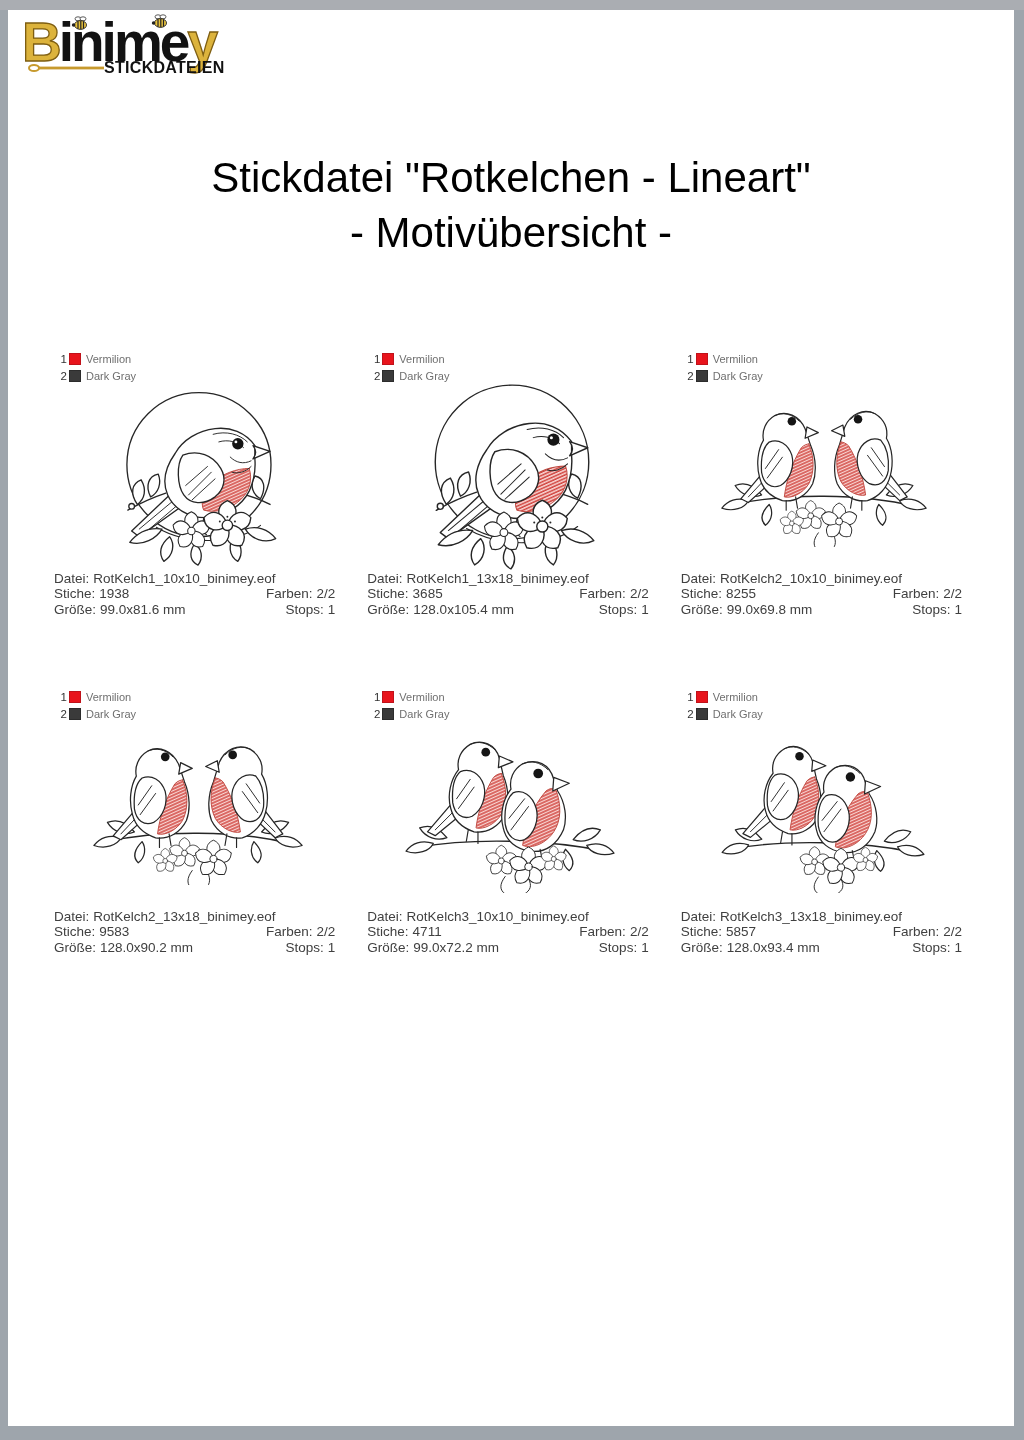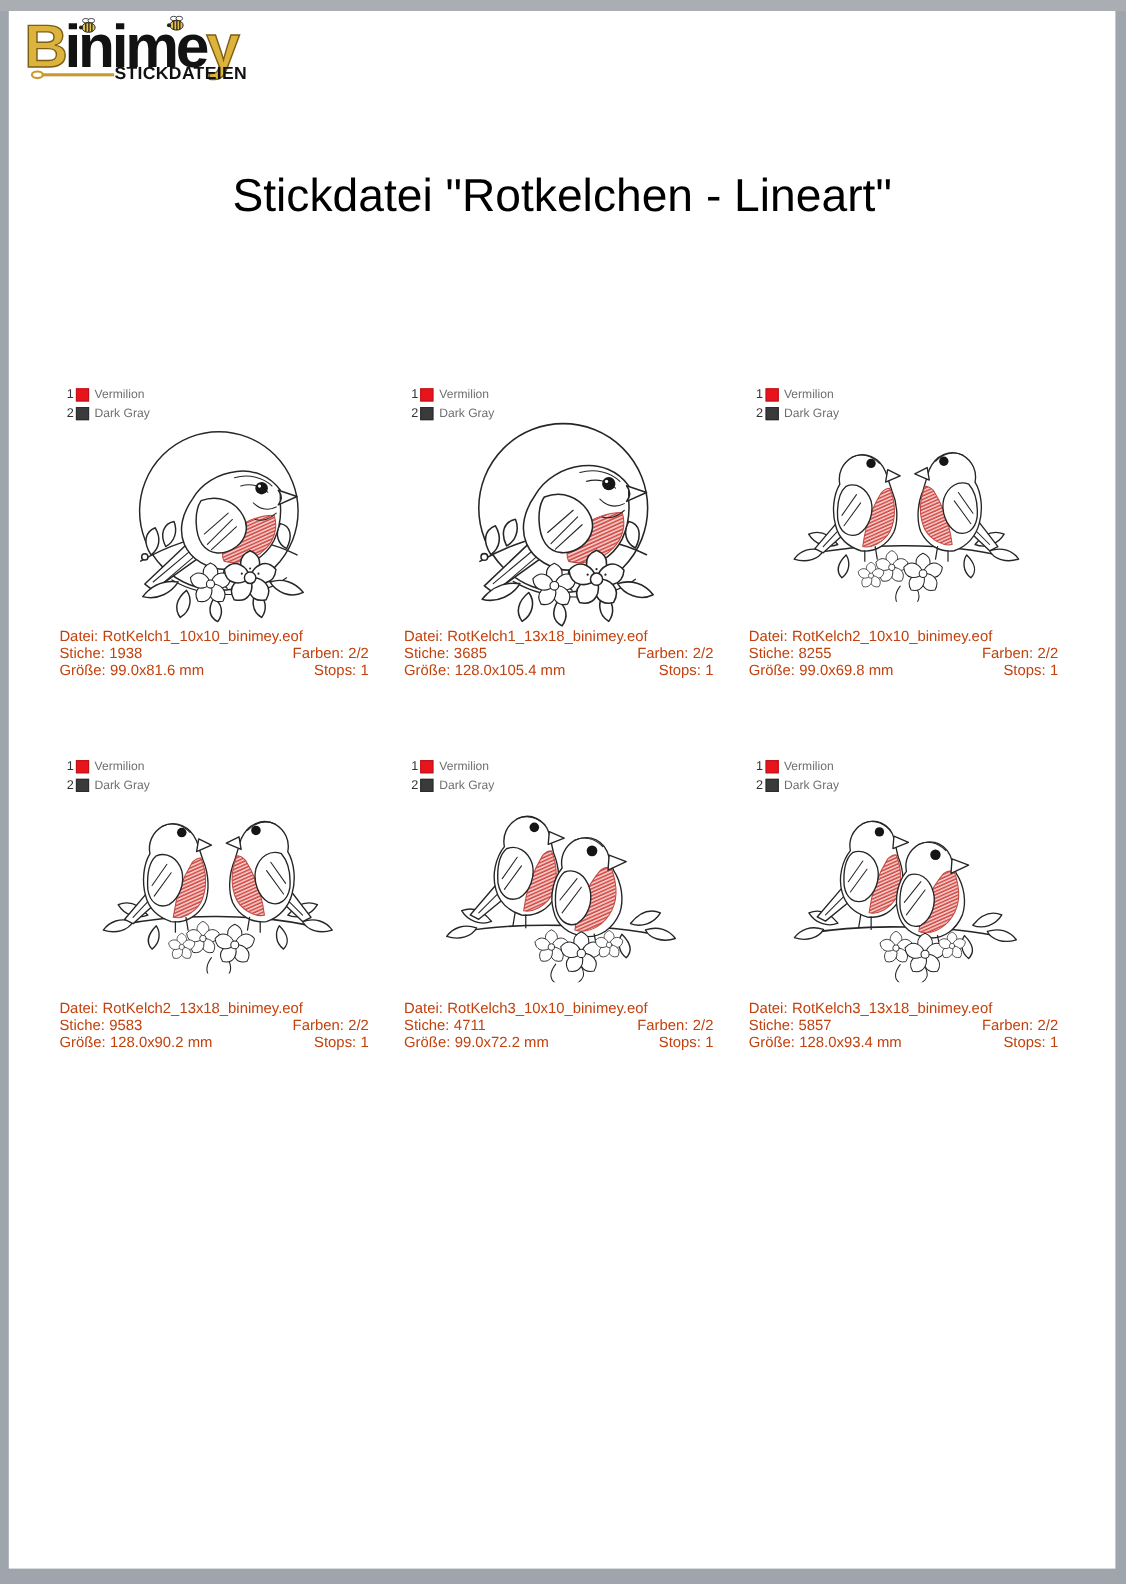--- a/index.html
+++ b/index.html
@@ -47,21 +47,21 @@
 
   .art {
     position:absolute; left:0; right:0; top:24px; bottom:46px;
     display:flex; justify-content:center; align-items:flex-end; z-index:1;
   }
   .mA1 { margin-bottom:4px; }
   .mA2 { margin-bottom:0px; }
   .mB  { margin-bottom:24px; }
   .mC  { margin-bottom:16px; }
 
-  .details { position:absolute; left:6px; right:12px; bottom:0; font-size:13.5px; color:#c2410c; }
+  .details { position:absolute; left:6px; right:12px; bottom:0; font-size:13.5px; color:#404040; }
   .dline { display:flex; height:15.5px; line-height:15.5px; white-space:nowrap; }
   .dline .val { margin-left:4px; }
   .dline .grow { flex:1; }
 
   svg.defs { position:absolute; width:0; height:0; }
 </style>
 </head>
 <body>
 
 <svg class="defs" aria-hidden="true">
@@ -257,20 +257,21 @@
       <svg width="76" height="10" viewBox="0 0 76 10">
         <ellipse cx="6" cy="5" rx="5" ry="3" fill="none" stroke="#c79a2e" stroke-width="2"></ellipse>
         <rect x="10" y="3.6" width="66" height="2.8" fill="#c79a2e"></rect>
       </svg>
       <span class="tagline">STICKDATEIEN</span>
     </div>
   </div>
 
   <div class="title">
     <div>Stickdatei "Rotkelchen - Lineart"</div>
+    <div>- Motivübersicht -</div>
   </div>
 
   <div class="grid">
 
     <div class="cell">
       <div class="legend">
         <div class="legend-row">
             <span class="legend-num">1</span>
             <span class="swatch red"></span>
             <span>Vermilion</span>

